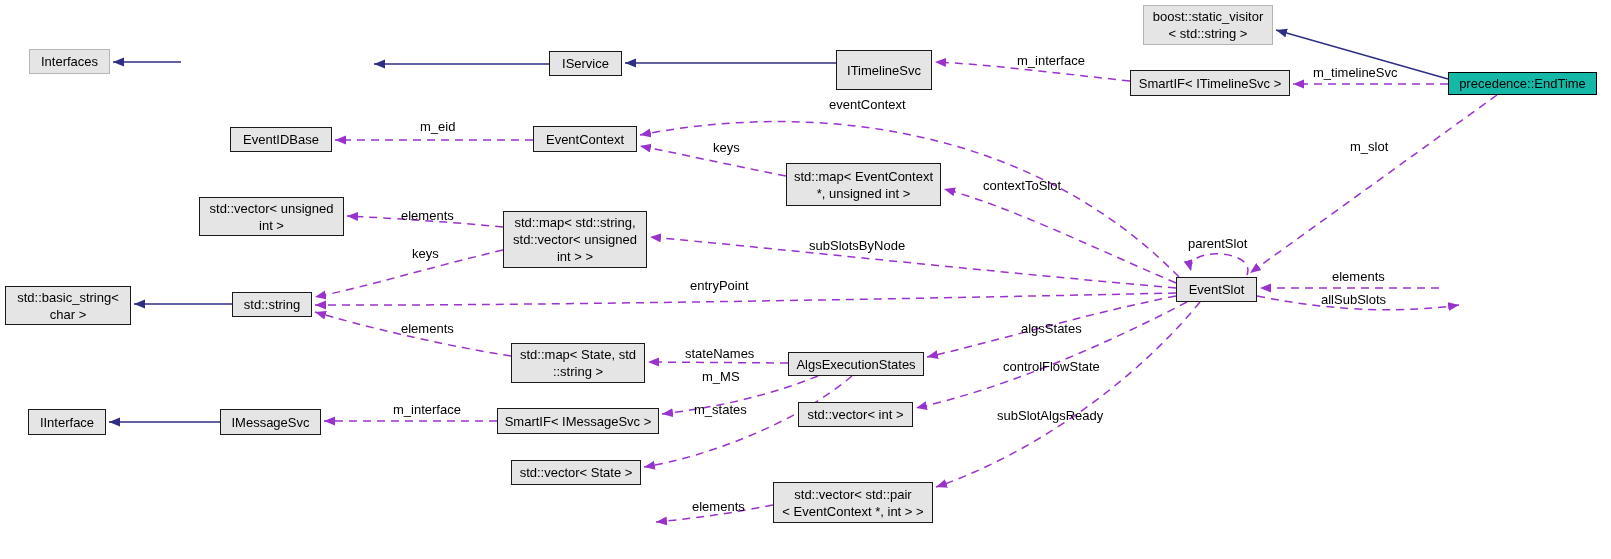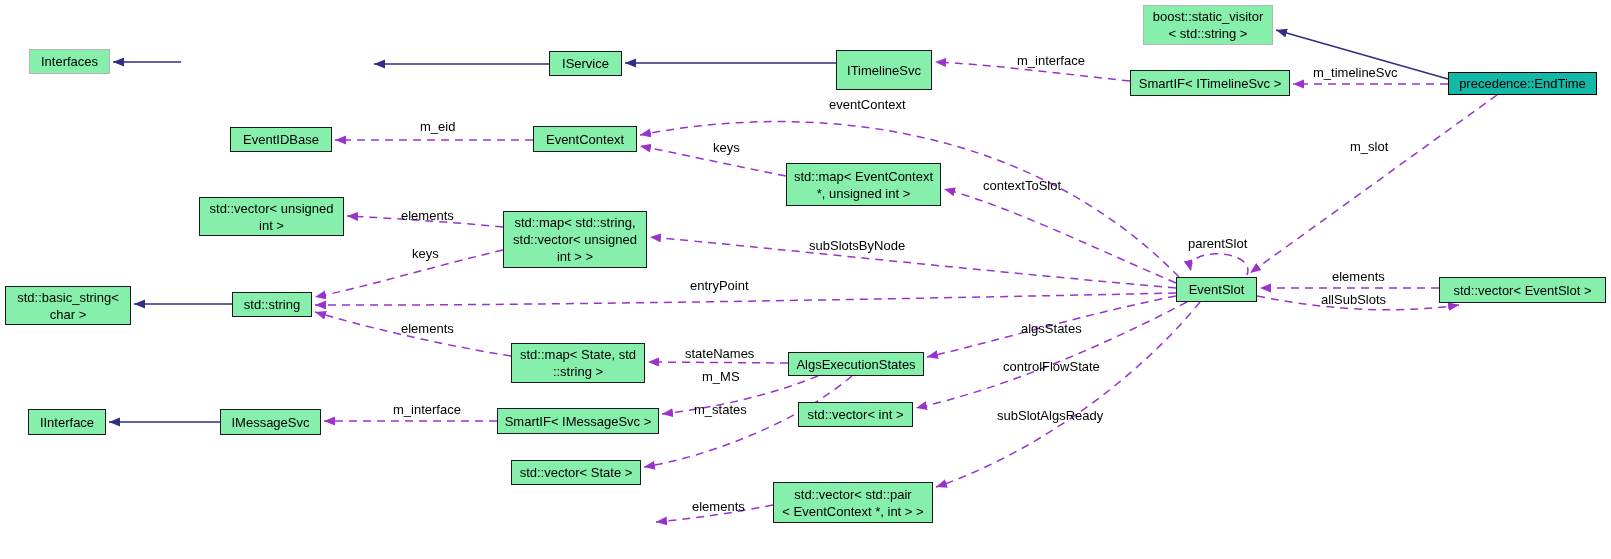--- a/index.html
+++ b/index.html
@@ -10,21 +10,21 @@
     font-family:"Liberation Sans","DejaVu Sans",sans-serif;
     overflow:hidden;
   }
   .edges{position:absolute;left:0;top:0;width:1611px;height:559px;}
   .edge-inherit{fill:none;stroke:#2e2e85;stroke-width:1.5;}
   .edge-usage{fill:none;stroke:#9a32cd;stroke-width:1.5;stroke-dasharray:8 6;}
   .node{
     position:absolute;
     box-sizing:border-box;
     border:1.5px solid #1a1a1a;
-    background:#86efac;
+    background:#e5e5e5;
     color:#000000;
     font-size:13px;line-height:17px;
     display:flex;align-items:center;justify-content:center;
     text-align:center;white-space:pre-line;
     z-index:2;
   }
   .node.grey{border-color:#b5b5b5;}
   .node.main{background:#14b8a6;border-color:#000000;}
   .elabel{
     position:absolute;
@@ -94,21 +94,20 @@
 *, unsigned int &gt;</div>
   <div class="node" style="left:199px;top:197px;width:145px;height:39px">std::vector&lt; unsigned
 int &gt;</div>
   <div class="node" style="left:503px;top:211px;width:144px;height:57px">std::map&lt; std::string,
 std::vector&lt; unsigned
 int &gt; &gt;</div>
   <div class="node" style="left:5px;top:286px;width:126px;height:39px">std::basic_string&lt;
 char &gt;</div>
   <div class="node" style="left:232px;top:292px;width:80px;height:25px">std::string</div>
   <div class="node" style="left:1176px;top:277px;width:81px;height:25px">EventSlot</div>
-  <div class="node" style="left:1439px;top:277px;width:167px;height:26px">std::vector&lt; EventSlot &gt;</div>
   <div class="node" style="left:511px;top:343px;width:134px;height:40px">std::map&lt; State, std
 ::string &gt;</div>
   <div class="node" style="left:788px;top:352px;width:136px;height:24px">AlgsExecutionStates</div>
   <div class="node" style="left:497px;top:408px;width:162px;height:26px">SmartIF&lt; IMessageSvc &gt;</div>
   <div class="node" style="left:220px;top:409px;width:101px;height:26px">IMessageSvc</div>
   <div class="node" style="left:28px;top:409px;width:78px;height:26px">IInterface</div>
   <div class="node" style="left:798px;top:402px;width:115px;height:25px">std::vector&lt; int &gt;</div>
   <div class="node" style="left:511px;top:460px;width:130px;height:25px">std::vector&lt; State &gt;</div>
   <div class="node" style="left:773px;top:482px;width:160px;height:41px">std::vector&lt; std::pair
 &lt; EventContext *, int &gt; &gt;</div>

